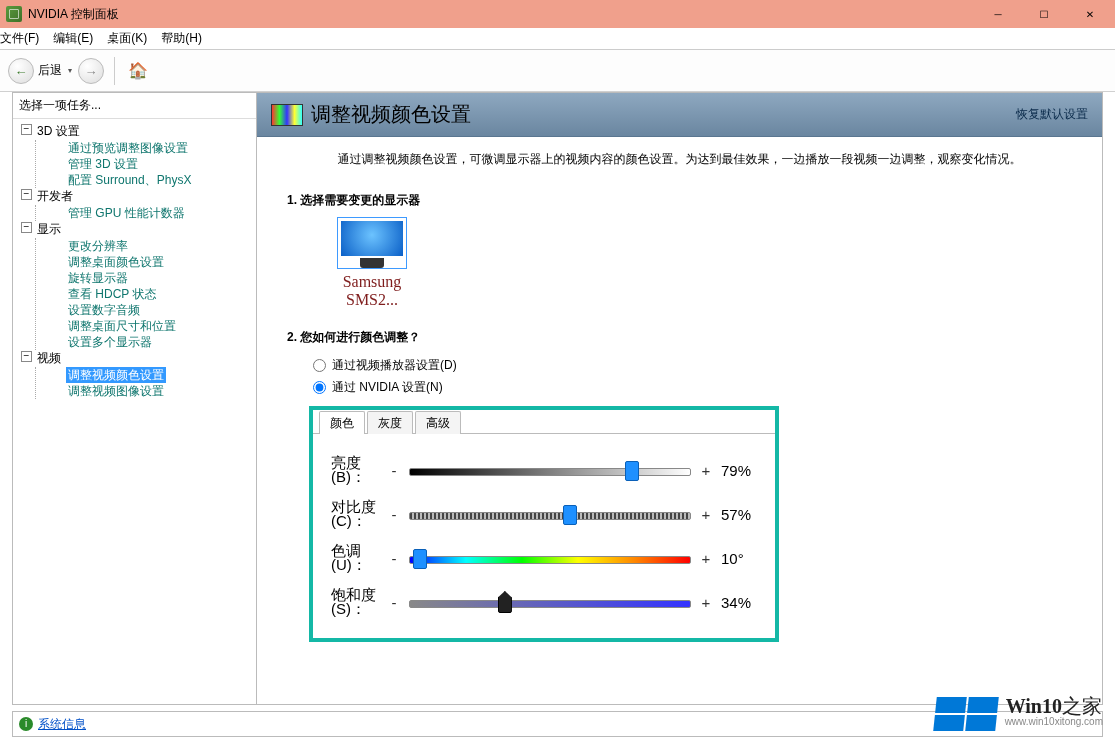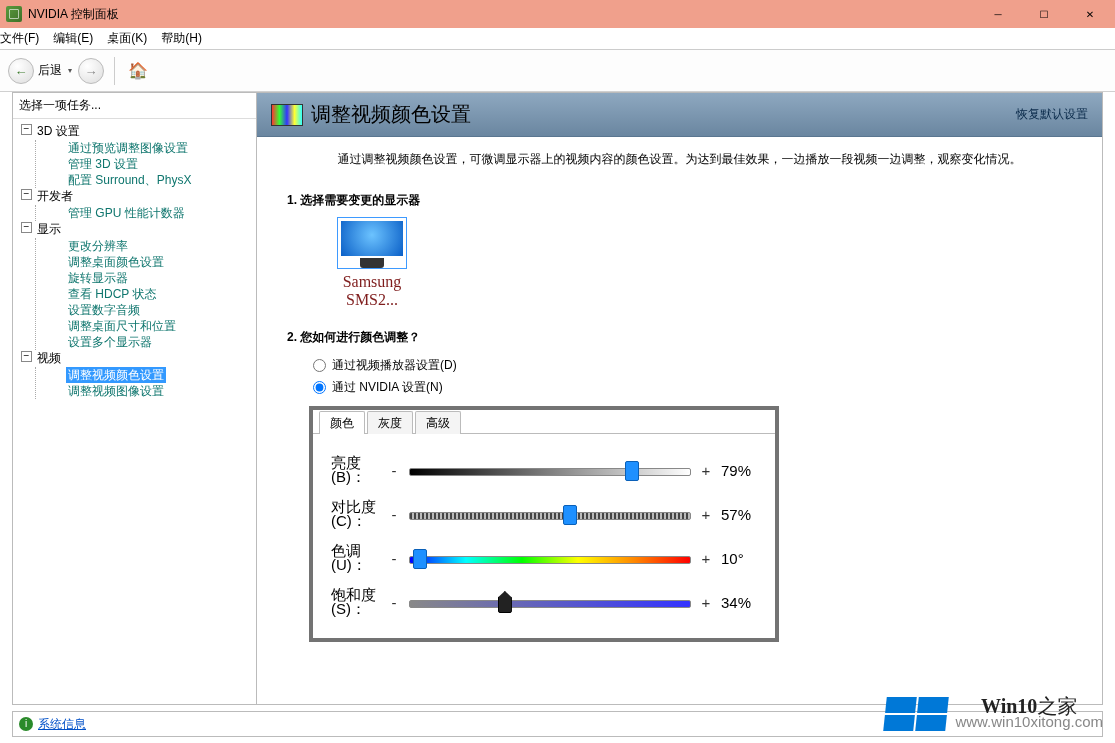--- a/index.html
+++ b/index.html
@@ -41,21 +41,21 @@
   .main-scroll { flex:1; overflow-y:scroll; padding:10px 30px 20px 30px; position:relative; }
   .step-title { font-weight:bold; font-size:12px; margin:6px 0 8px 0; }
   .monitor-box { margin-left:40px; width:90px; text-align:center; }
   .monitor-box .mon { width:70px; height:52px; margin:0 auto 4px auto; background:#fff; border:1px solid #3e9aff; position:relative; }
   .monitor-box .mon::before { content:""; position:absolute; inset:3px 3px 12px 3px; background:radial-gradient(circle at 50% 40%, #6cc3ff, #0a5fc7); }
   .monitor-box .mon::after { content:""; position:absolute; left:22px; right:22px; bottom:0; height:10px; background:#333; border-radius:0 0 3px 3px; }
   .monitor-box .mon-label { color:#7f1d1d; font-size:16px;font-family:Liberation Serif, serif; }
   .radio-row { margin-left:26px; font-size:12px; line-height:22px; display:flex; align-items:center; }
   .radio-row input { margin-right:6px; }
   
-  .redbox { border:4px solid #737373; margin:8px 0 0 22px; width:470px; padding:0; background:#fff; }
+  .redbox { border:4px solid #14b8a6; margin:8px 0 0 22px; width:470px; padding:0; background:#fff; }
   .tabs { height:24px; display:flex; border-bottom:1px solid #bbb; padding-left:6px; }
   .tab { min-width:44px; padding:0 10px; border:1px solid #bbb; border-bottom:none; margin-right:2px; background:#f4f4f4; font-size:12px; line-height:22px; border-radius:2px 2px 0 0; position:relative; top:1px; }
   .tab.active { background:#fff; z-index:2; }
   .slider-area { padding:14px 18px 14px 18px; }
   .slider-row { display:flex; align-items:center; height:44px; font-size:15px; }
   .slider-row .lbl { width:56px; line-height:14px; }
   .slider-row .minus, .slider-row .plus { width:14px; text-align:center; color:#333; }
   .slider-row .track-wrap { flex:1; margin:0 8px; position:relative; height:14px; }
   .slider-row .track { position:absolute; left:0; right:0; top:5px; height:8px; border:1px solid #888; border-radius:2px; }
   .slider-row .thumb { position:absolute; top:-2px; width:14px; height:20px; background:#1e90ff; border:1px solid #0a60b8; border-radius:2px; transform:translateX(-50%); }
@@ -70,21 +70,21 @@
   .statusbar { position:absolute; left:12px; right:12px; bottom:6px; height:26px; border:1px solid #bbb; display:flex; align-items:center; padding-left:6px; font-size:12px; background:#fff; }
   .statusbar .info-icon { width:14px; height:14px; border-radius:50%; background:#2a8a2a; color:#fff; text-align:center; line-height:14px; font-size:10px; margin-right:5px; }
   .statusbar a { color:#0050c8; text-decoration:underline; cursor:pointer; }
   
   .watermark { position:absolute; right:12px; bottom:12px; display:flex; align-items:center; }
   .watermark .winlogo { display:grid; grid-template-columns:30px 30px; grid-template-rows:16px 16px; gap:2px; transform:skewX(-6deg); margin-right:8px; }
   .watermark .winlogo div { background:#0078d7; }
   .watermark .txt { line-height:16px; text-align:center; }
   .watermark .txt .big { font-size:20px; color:#222; font-family:"Microsoft YaHei"; }
   .watermark .txt .big b { font-weight:bold; }
-  .watermark .txt .url { font-size:15px; color:#888; }
+  .watermark .txt .url { font-size:10px; color:#888; }
 </style>
 </head>
 <body>
 
 <div class="titlebar">
   <div class="app-icon"></div>
   <span>NVIDIA 控制面板</span>
   <div class="winbtns">
     <div class="winbtn">─</div>
     <div class="winbtn">☐</div>

